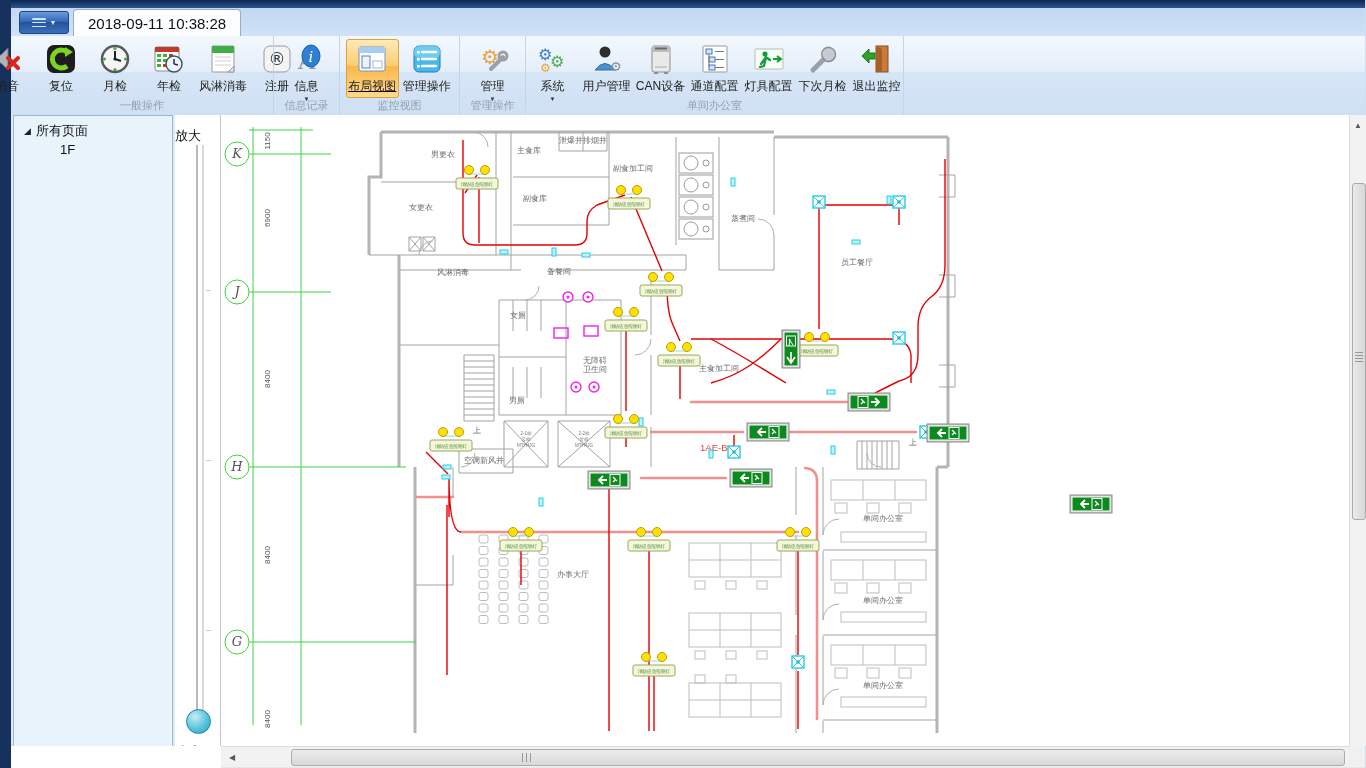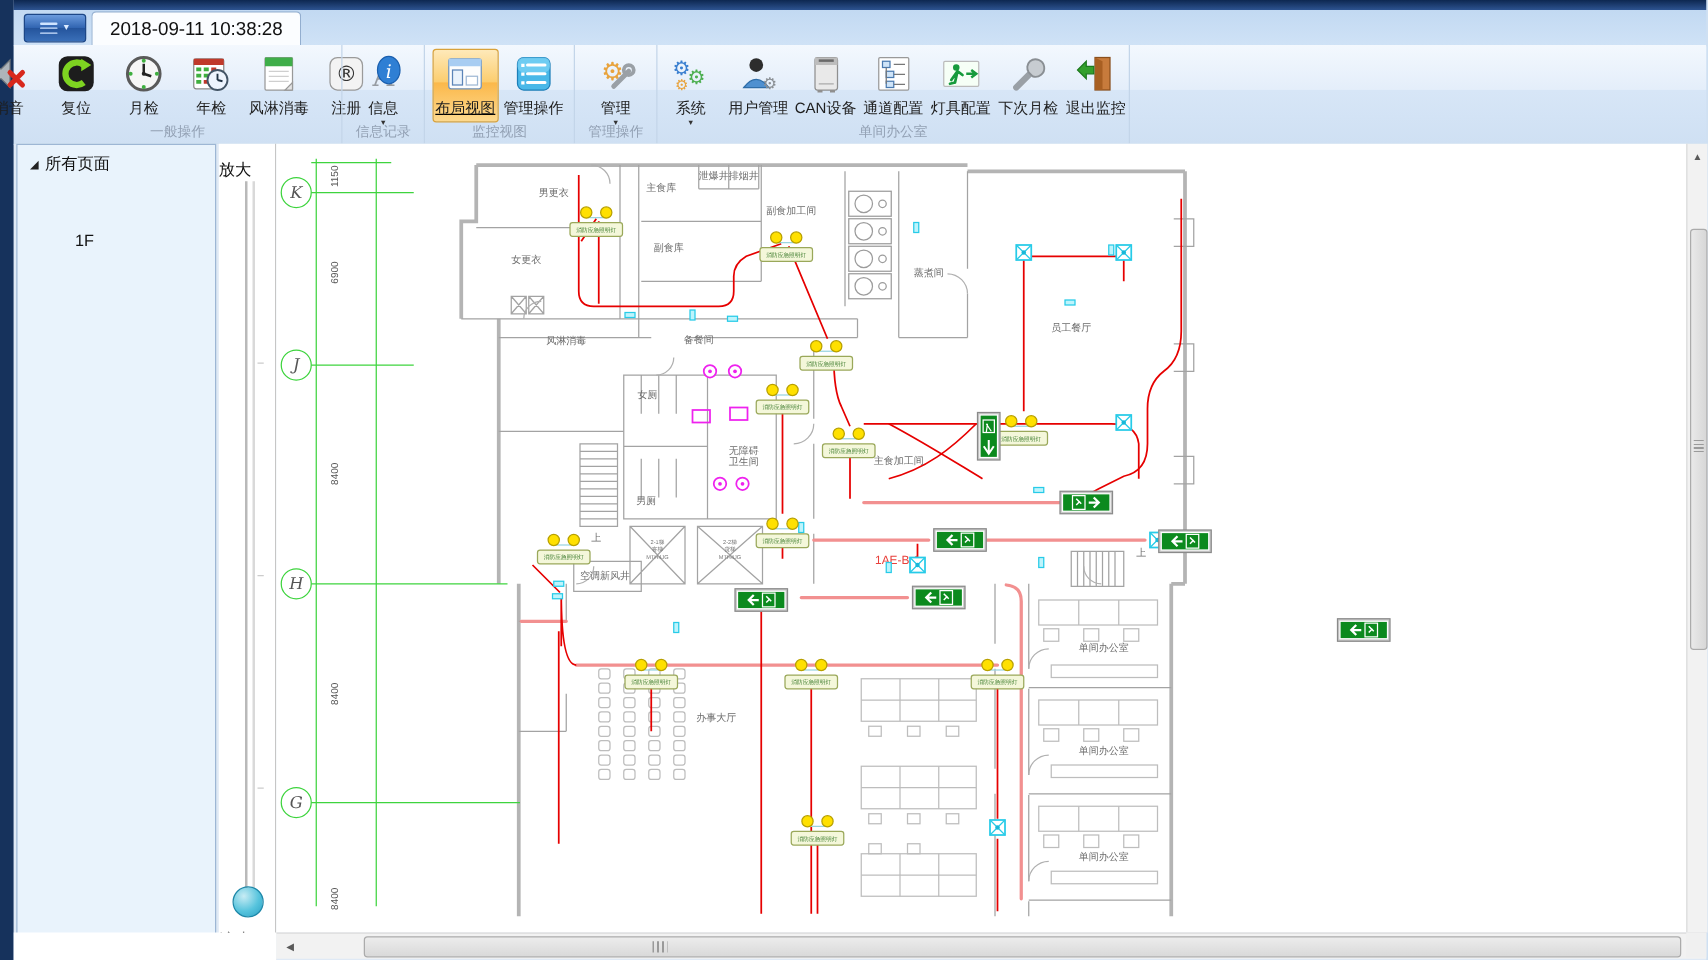--- a/index.html
+++ b/index.html
@@ -45,21 +45,21 @@
        background:linear-gradient(180deg,#c9c9c9,#efefef);}
   
   .cycle-lines{padding:3px 10px 0 10px;}
   .cycle-line{font-size:12.5px;line-height:16px;white-space:nowrap;}
   
   .main{position:absolute;left:0;top:115px;width:1354px;height:653px;background:#dfe9f5;}
   .sidebar{position:absolute;left:2px;top:0px;width:160px;height:653px;background:#e9f3fc;
        border:1px solid #9db6d4;box-sizing:border-box;}
   .tree-item{display:flex;align-items:center;padding:6px 0 0 10px;font-size:13px;color:#111;cursor:pointer;}
   .tree-exp{font-size:9px;color:#222;margin-right:5px;}
-  .tree-child{padding:2px 0 0 46px;font-size:13px;color:#111;cursor:pointer;margin-top:43px;}
+  .tree-child{padding:2px 0 0 46px;font-size:13px;color:#111;cursor:pointer;}
   .zoompanel{position:absolute;left:164px;top:0;width:46px;height:653px;background:#ffffff;
        border-right:1px solid #c6c6c6;box-sizing:border-box;}
   .zoom-label{position:absolute;left:0;width:46px;font-size:13px;color:#111;}
   .slider-track{position:absolute;left:21px;top:30px;width:4px;height:568px;background:#fff;
        border-left:2px solid #b9b9b9;border-right:2px solid #d9d9d9;}
   .slider-tick{position:absolute;left:31px;width:5px;height:1px;background:#cccccc;}
   .slider-knob{position:absolute;left:11px;top:594px;width:23px;height:23px;border-radius:50%;
        border:1px solid #1d87a8;background:radial-gradient(circle at 35% 30%,#c8ecf4,#57c4dd 55%,#2aa0c4);
        cursor:pointer;}
   .canvas{position:absolute;left:210px;top:0;width:1128px;height:631px;background:#ffffff;overflow:hidden;}

